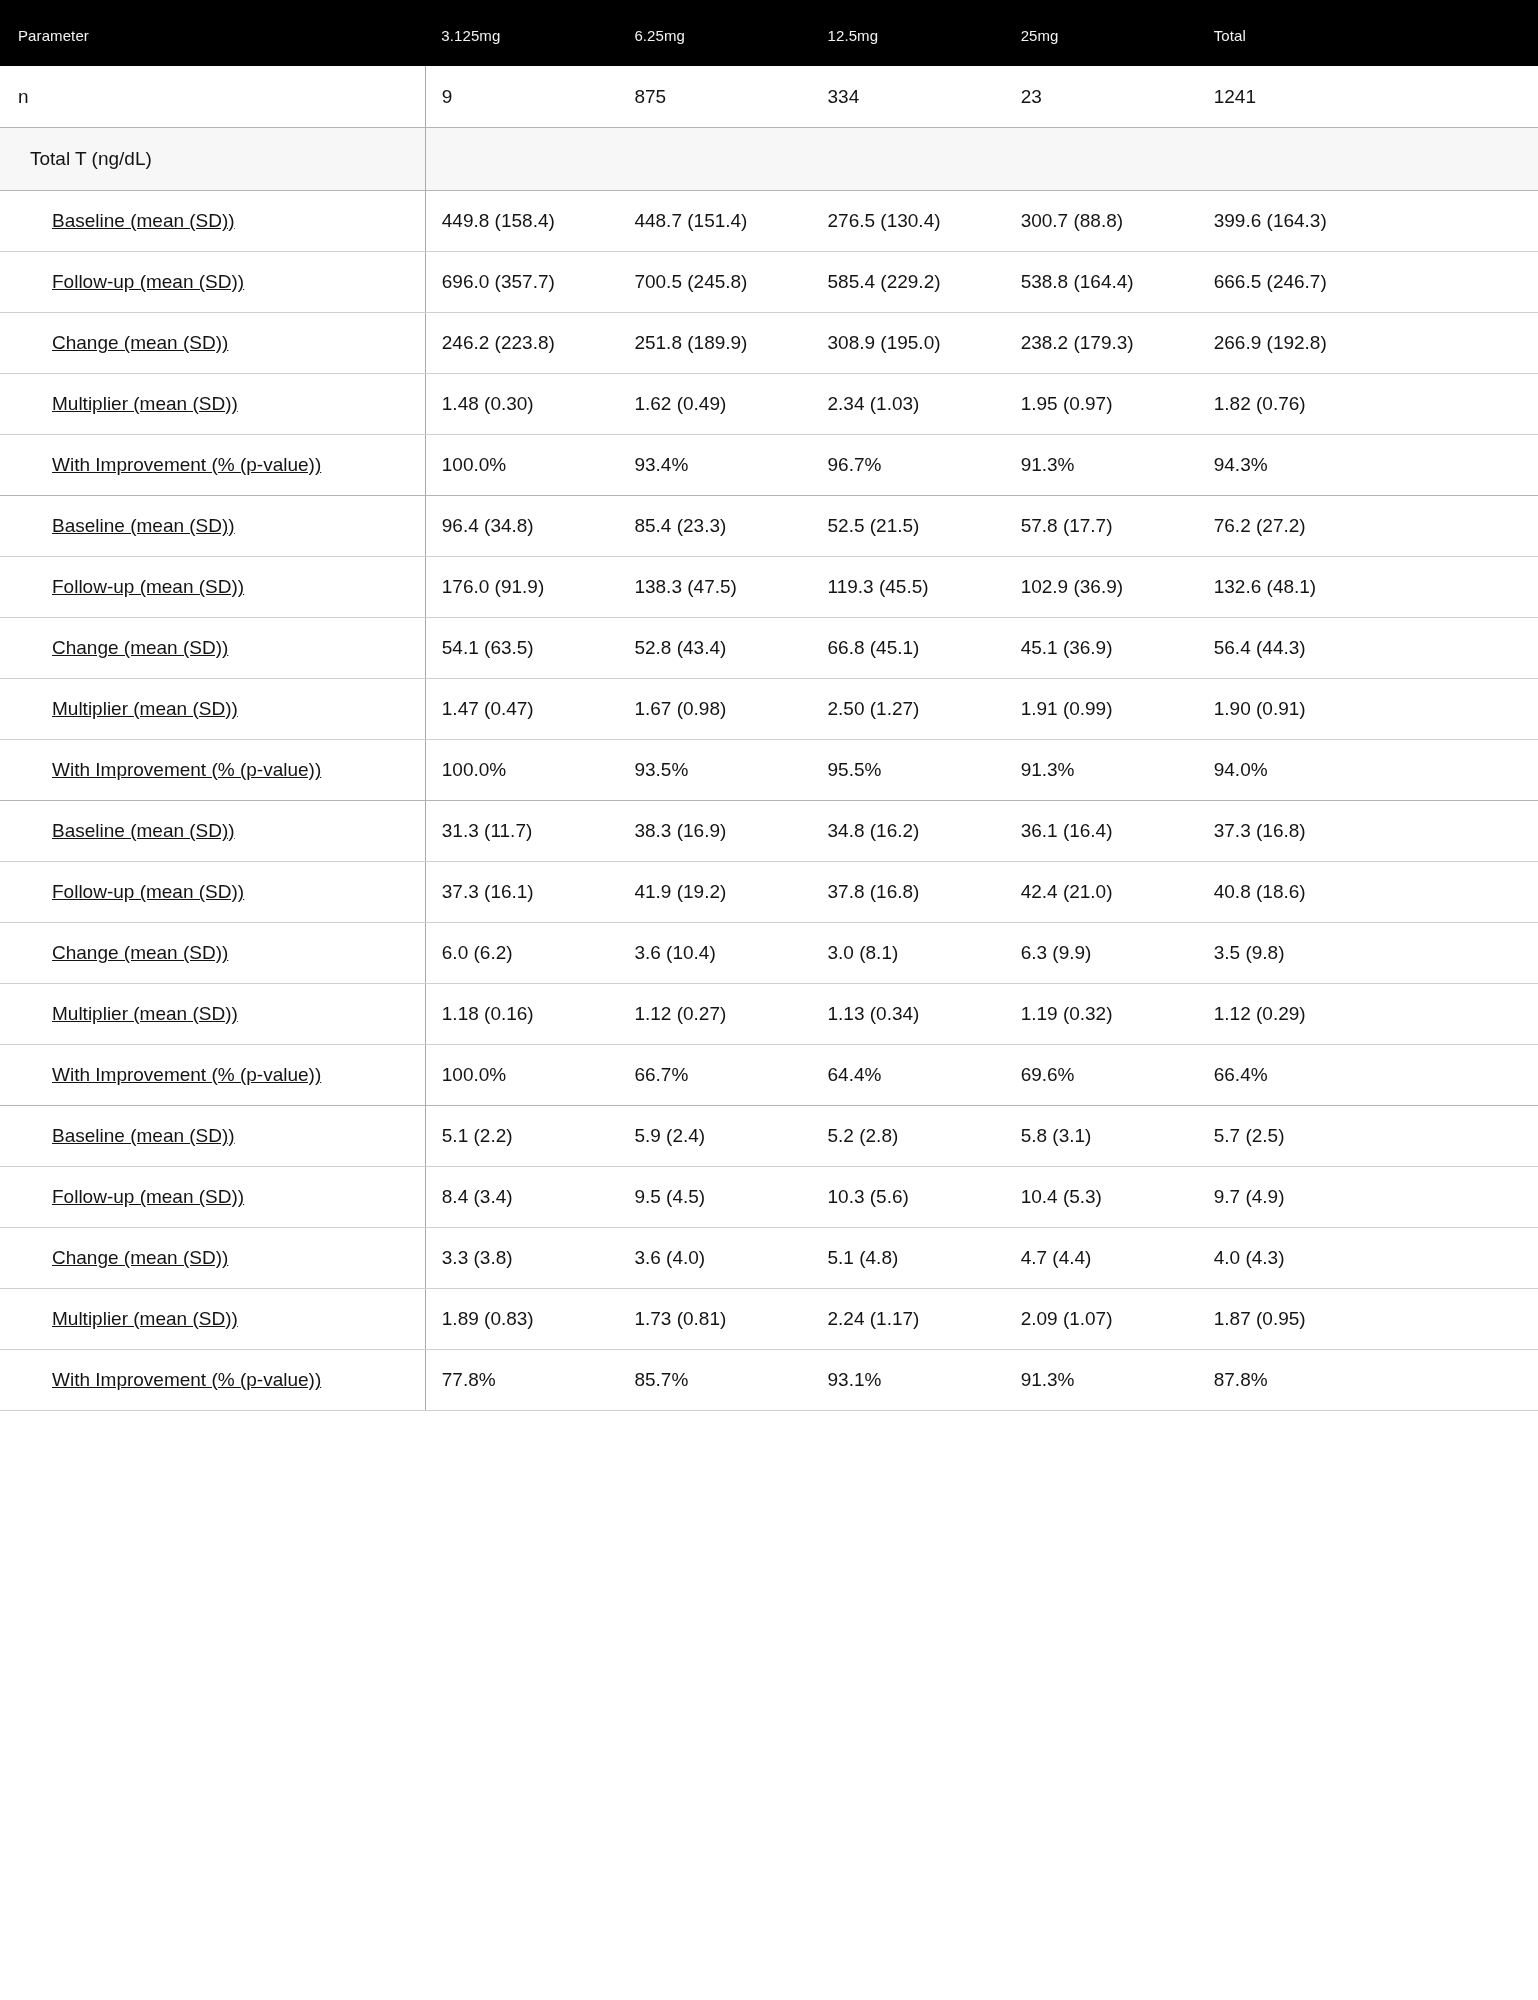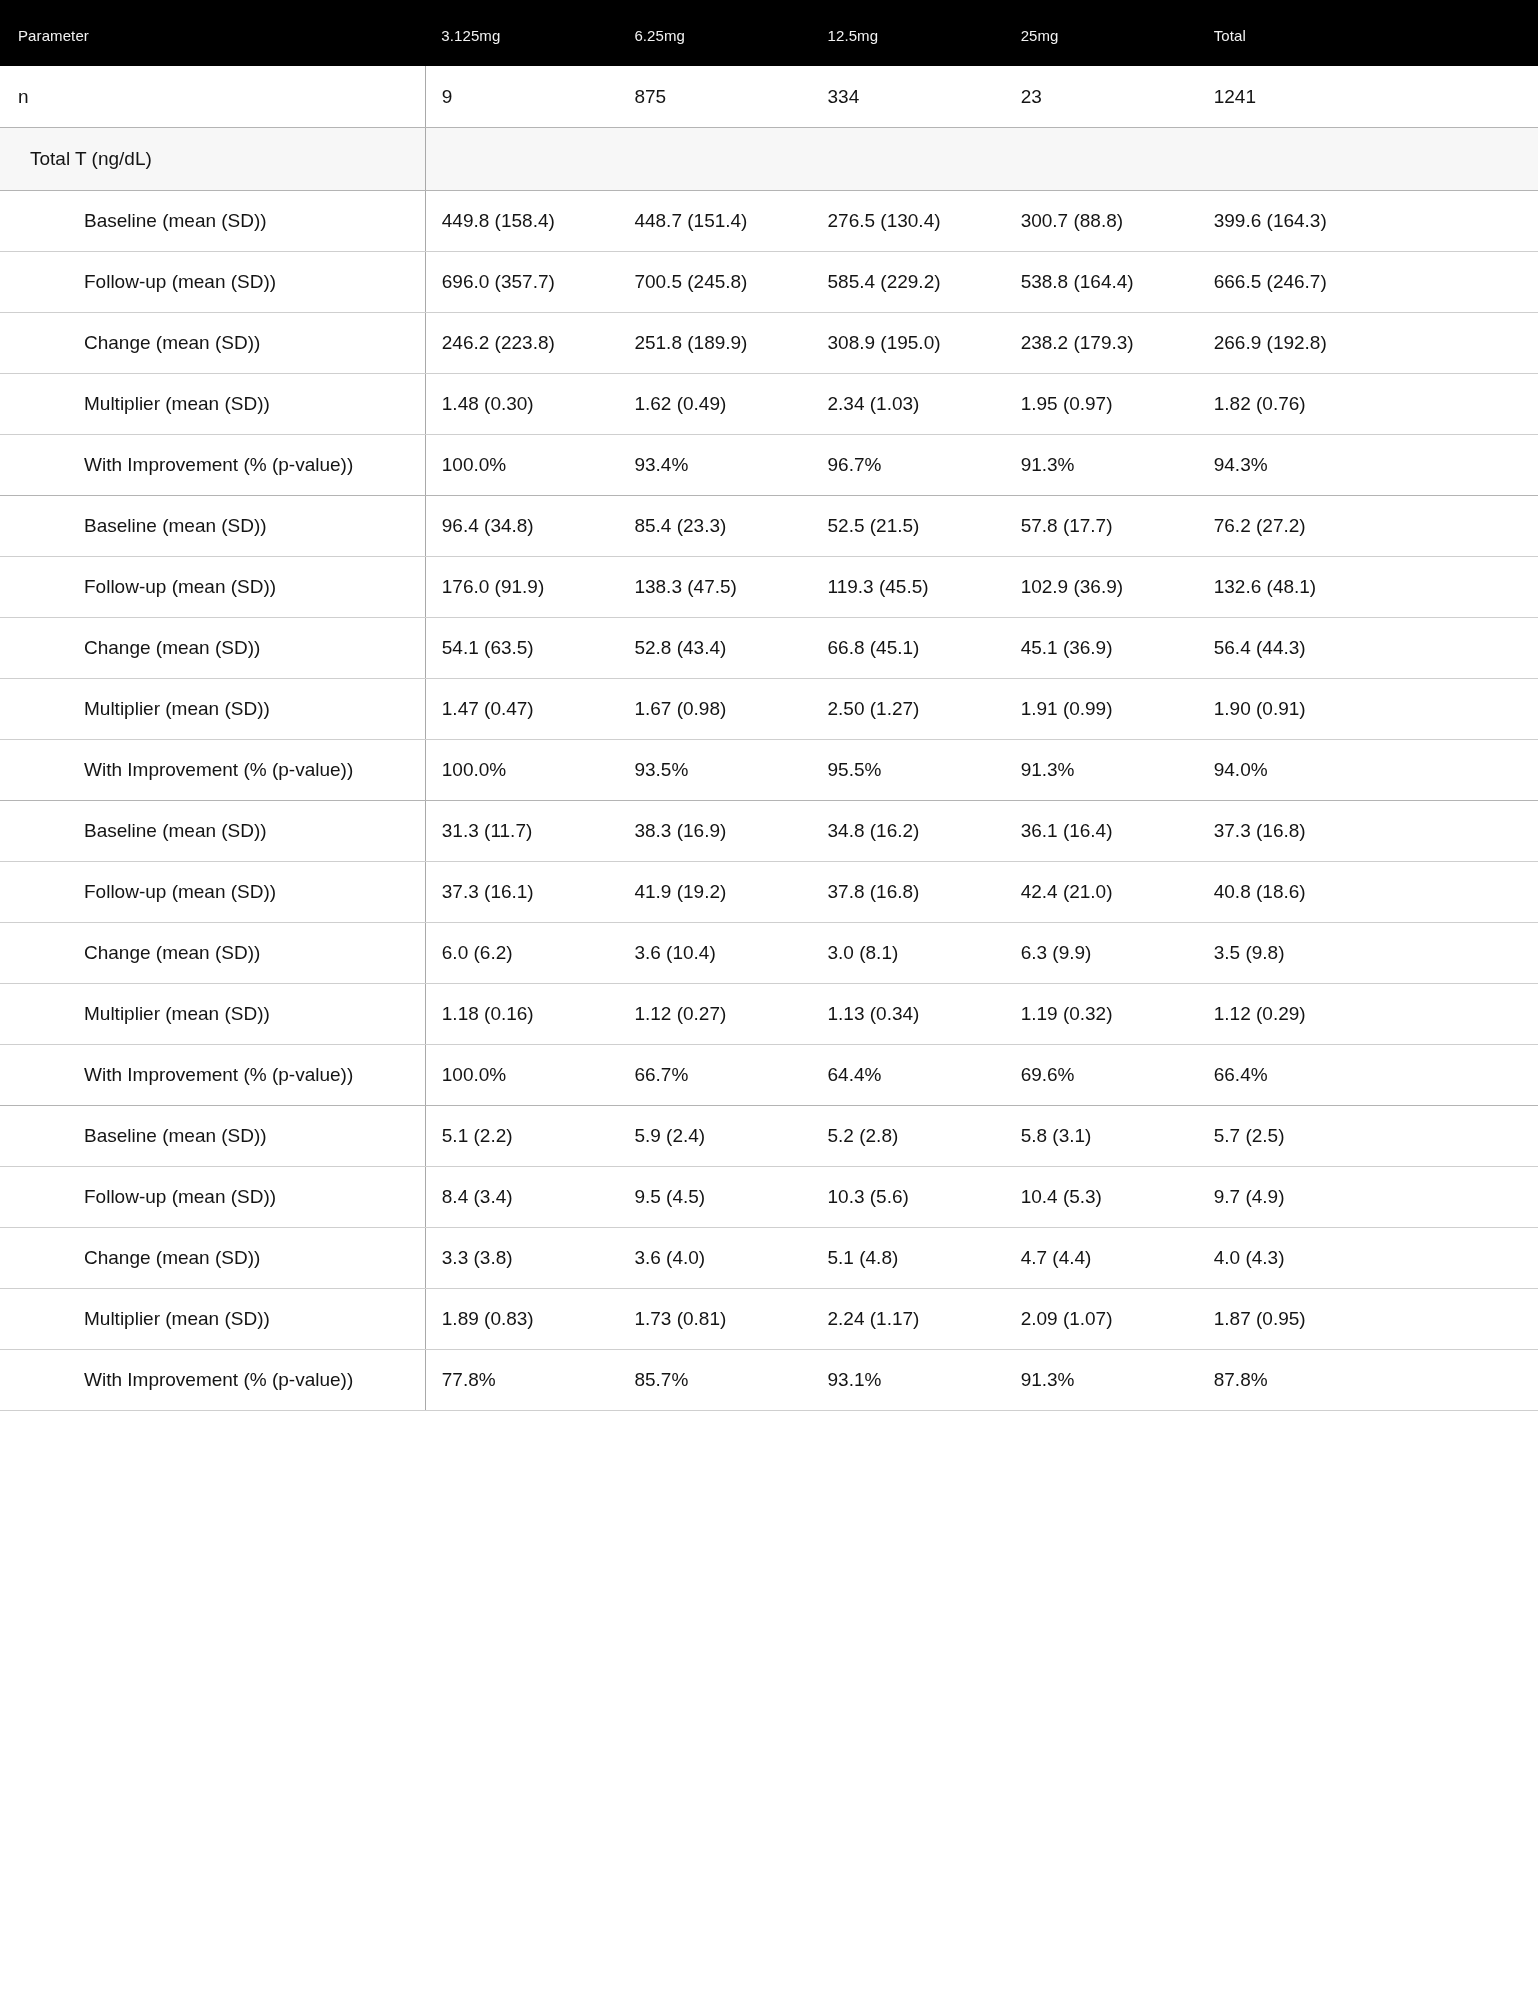--- a/index.html
+++ b/index.html
@@ -63,21 +63,21 @@
     border-right: 1px solid #a9a9a9;
   }
   tbody td.val {
     padding-left: 16px;
   }
 
   
   tr.row-n td { height: 61px; }
 
   
-  tbody tr.sub td.param { padding-left: 84px; }
+  tbody tr.sub td.param { padding-left: 52px; text-decoration: underline; }
 
   
   tbody tr.section td {
     background: #f7f7f7;
     height: 62px;
     border-bottom: 1px solid #b4b4b4;
     border-top: 1px solid #b4b4b4;
   }
   tbody tr.section td.param {
     padding-left: 30px;

